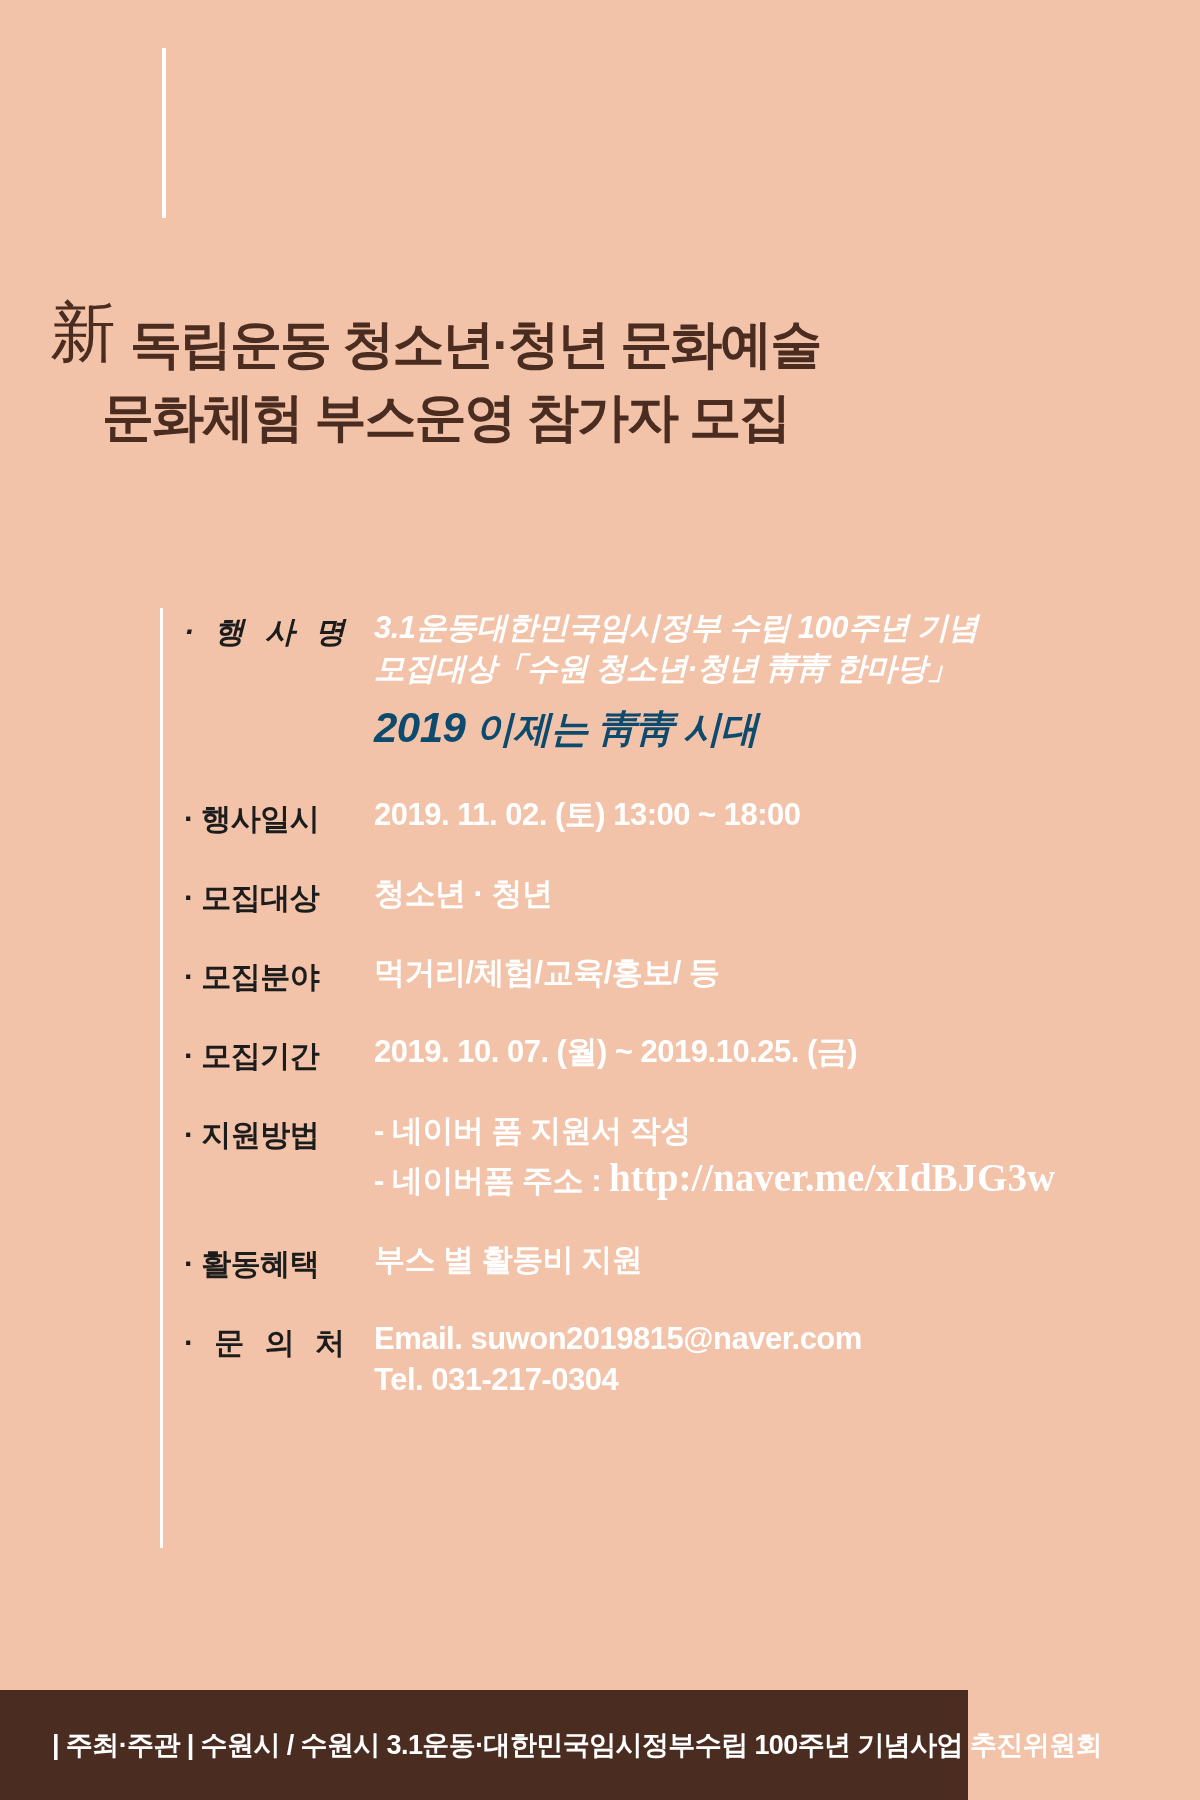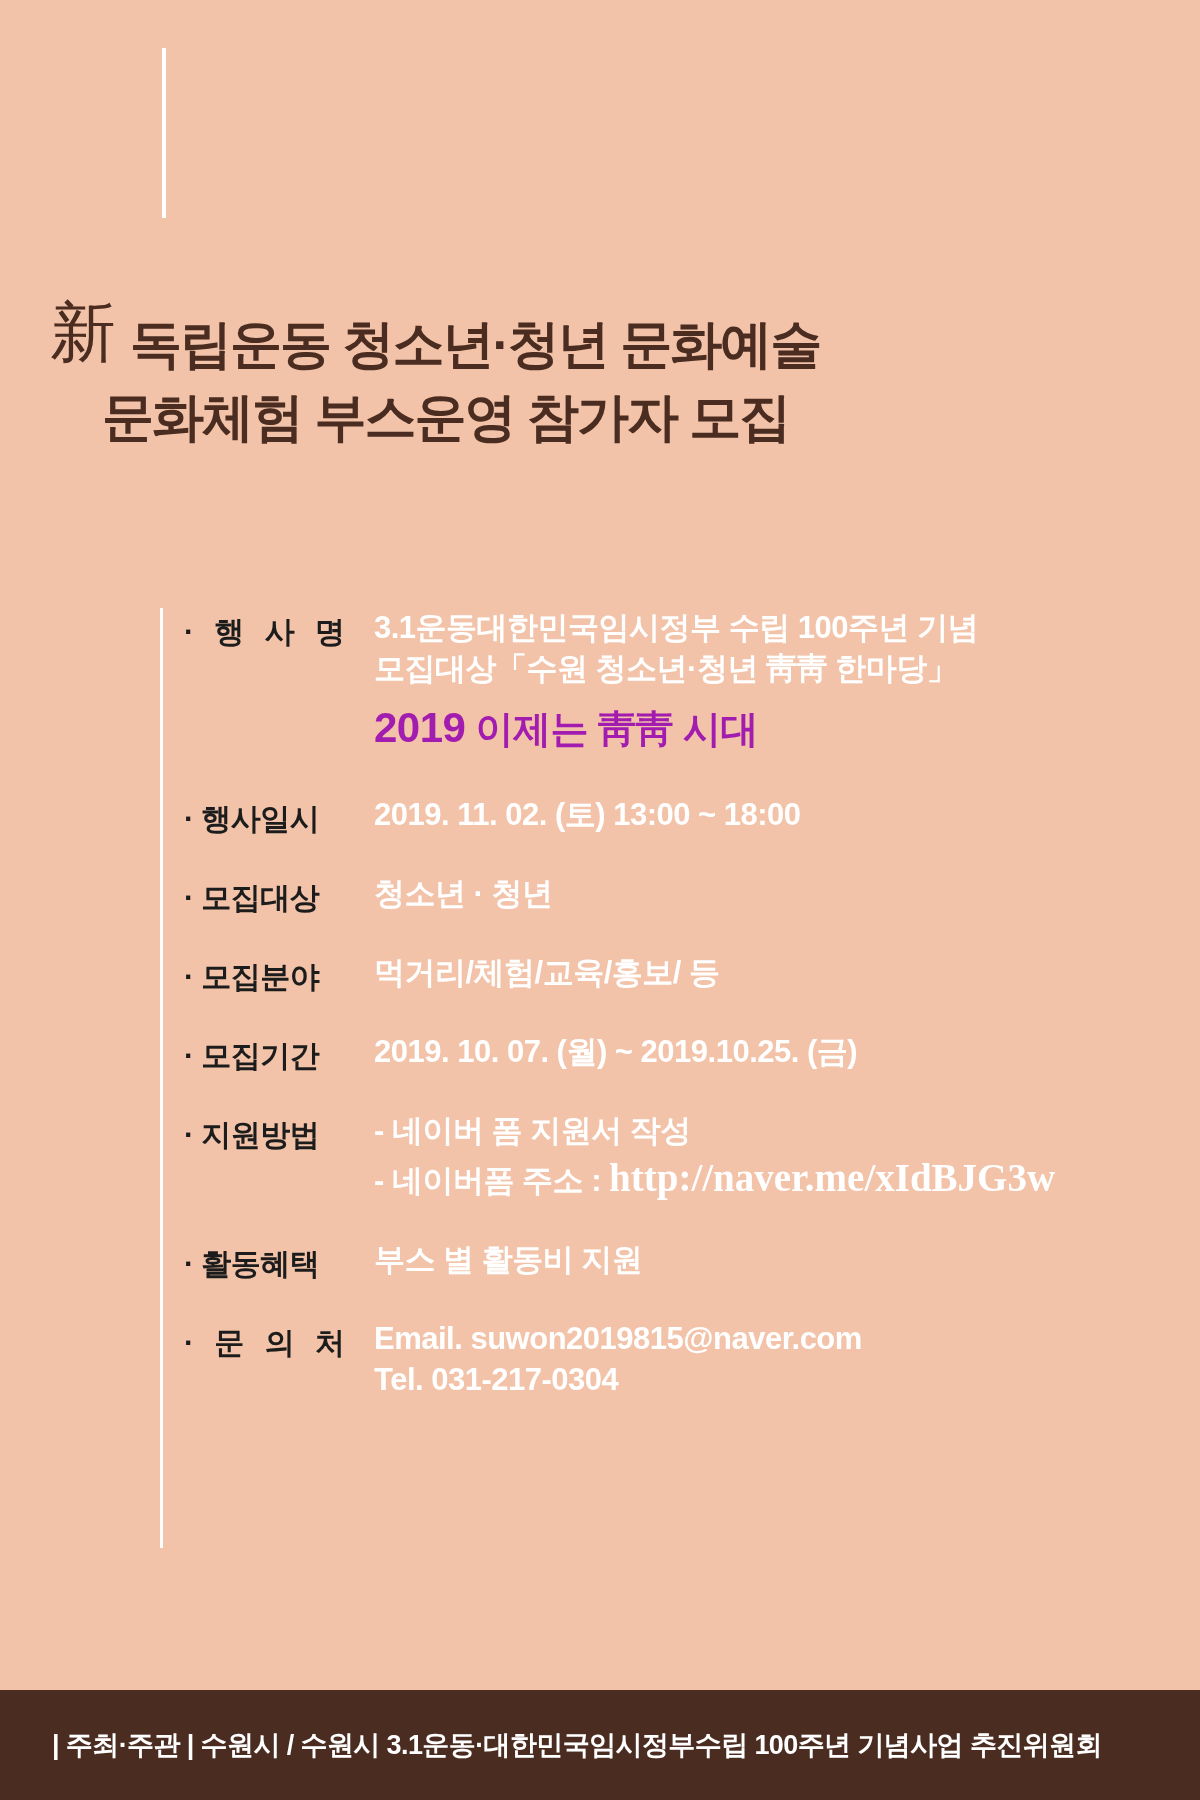--- a/index.html
+++ b/index.html
@@ -90,42 +90,42 @@
   .row-value {
     flex:1 1 auto;
     color:#ffffff;
     font-size:31px;
     font-weight:bold;
     line-height:1.32;
     letter-spacing:-0.5px;
   }
   .vline { display:block; white-space:nowrap; }
   .vline.red {
-    color:#a21caf;
+    color:#0c4a6e;
     font-size:38px;
     margin-top:10px;
   }
   .vline.red .yr { font-size:42px; }
 
   .url {
     font-family:"Liberation Serif", serif;
     font-weight:bold;
     font-size:39px;
     letter-spacing:0px;
   }
 
   
-  .row.event-name { margin-bottom:40px; }
+  .row.event-name { margin-bottom:40px;font-style:italic; }
   .row.apply { margin-bottom:36px;margin-top:10px; }
 
   
   .footer {
     position:absolute;
     left:0; bottom:0;
-    width:1200px; height:110px;
+    width:968px; height:110px;
     background:#4a2c20;
     display:flex;
     align-items:center;
   }
   .footer-text {
     color:#ffffff;
     font-size:27px;
     font-weight:bold;
     letter-spacing:-0.6px;
     padding-left:52px;

